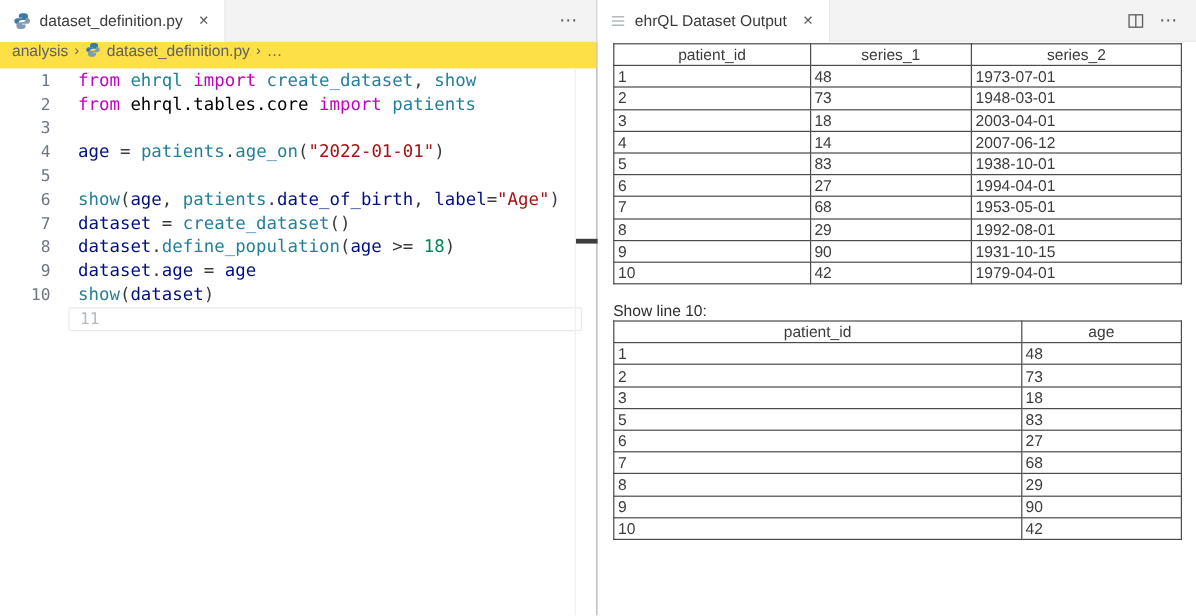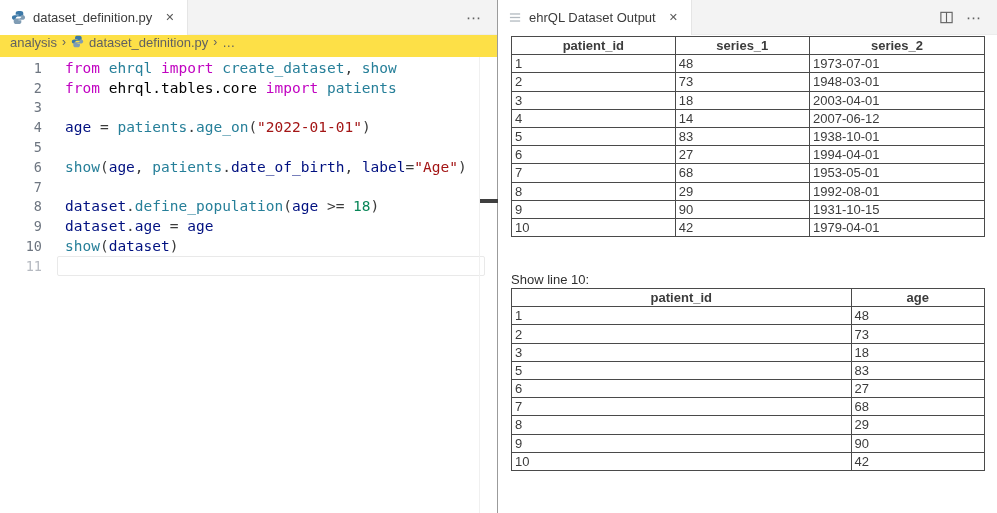--- a/index.html
+++ b/index.html
@@ -31,33 +31,33 @@
 
   
   .breadcrumb { height:22px; flex:none; display:flex; gap:5px; padding-left:10px; font-size:13px; color:#616161; background:#fde047; }
   .crumb { cursor:pointer; }
   .crumb-sep { color:#616161; font-size:12px; }
 
   
   .editor { position:relative; flex:1; font-family:"DejaVu Sans Mono","Liberation Mono",monospace; padding-top:1px; }
   .code-row { display:flex; height:19.8px; align-items:center; white-space:pre; position:relative; }
   .gutter { width:42px; flex:none; text-align:right; font-size:13.5px; color:#6e7681; }
-  .gutter.dim { color:#b6bac1; }
+  .gutter.dim { color:#b6bac1;margin-left:41px; }
   .code-text { margin-left:23px; font-size:14.5px; }
   .current-line-box { position:absolute; left:57px; width:428px; top:199px; height:20px; border:1px solid #e9e9e9; border-radius:2px; }
   .scroll-decor { position:absolute; top:0; right:0; width:18px; height:100%; border-left:1px solid #f0f0f0; }
   .cursor-dash { position:absolute; top:142px; left:0; width:18px; height:3.5px; background:#3f3f3f; }
 
   
   .output-content { padding:1px 12px 0 13px; overflow:hidden; }
   .output-heading { font-size:13px; color:#2f2f2f; margin:1px 0 1px 0; }
-  .output-heading.second { margin-top:35px; }
+  .output-heading.second { margin-top:14px; }
   table.output-table { border-collapse:collapse; width:100%; table-layout:fixed; font-size:13px; color:#3c3c3c; margin:0; }
   .output-table th, .output-table td { border:1px solid #4a4a4a; padding:0 3px; height:18.2px; line-height:17px; overflow:hidden; }
-  .output-table th { font-weight:bold; }
+  .output-table th { font-weight:normal; }
   .output-table td { text-align:left; }
 
   .icon-svg { display:block; }
 </style>
 </head>
 <body>
 
 <div class="app">
 
   <div class="left-pane">
@@ -92,21 +92,21 @@
     </div>
 
     <div class="editor">
       <div>
           <div class="code-row"><div class="gutter">1</div><div class="code-text"><span style="color: rgb(193, 3, 193);">from </span><span style="color: rgb(38, 127, 153);">ehrql</span><span style="color: rgb(193, 3, 193);"> import </span><span style="color: rgb(38, 127, 153);">create_dataset</span><span style="color: rgb(59, 59, 59);">,</span><span style="color: rgb(38, 127, 153);"> show</span></div></div>
           <div class="code-row"><div class="gutter">2</div><div class="code-text"><span style="color: rgb(193, 3, 193);">from </span><span style="color: #000000;">ehrql.tables.core</span><span style="color: rgb(193, 3, 193);"> import </span><span style="color: rgb(38, 127, 153);">patients</span></div></div>
           <div class="code-row"><div class="gutter">3</div><div class="code-text"></div></div>
           <div class="code-row"><div class="gutter">4</div><div class="code-text"><span style="color: rgb(0, 16, 128);">age</span><span style="color: rgb(59, 59, 59);"> = </span><span style="color: rgb(38, 127, 153);">patients</span><span style="color: rgb(59, 59, 59);">.</span><span style="color: rgb(38, 127, 153);">age_on</span><span style="color: rgb(59, 59, 59);">(</span><span style="color: rgb(163, 21, 21);">"2022-01-01"</span><span style="color: rgb(59, 59, 59);">)</span></div></div>
           <div class="code-row"><div class="gutter">5</div><div class="code-text"></div></div>
           <div class="code-row"><div class="gutter">6</div><div class="code-text"><span style="color: rgb(38, 127, 153);">show</span><span style="color: rgb(59, 59, 59);">(</span><span style="color: rgb(0, 16, 128);">age</span><span style="color: rgb(59, 59, 59);">, </span><span style="color: rgb(38, 127, 153);">patients</span><span style="color: rgb(59, 59, 59);">.</span><span style="color: rgb(0, 16, 128);">date_of_birth</span><span style="color: rgb(59, 59, 59);">, </span><span style="color: rgb(0, 16, 128);">label</span><span style="color: rgb(59, 59, 59);">=</span><span style="color: rgb(163, 21, 21);">"Age"</span><span style="color: rgb(59, 59, 59);">)</span></div></div>
-          <div class="code-row"><div class="gutter">7</div></div>
+          <div class="code-row"><div class="gutter">7</div><div class="code-text"><span style="color: rgb(0, 16, 128);">dataset</span><span style="color: rgb(59, 59, 59);"> = </span><span style="color: rgb(38, 127, 153);">create_dataset</span><span style="color: rgb(59, 59, 59);">()</span></div></div>
           <div class="code-row"><div class="gutter">8</div><div class="code-text"><span style="color: rgb(0, 16, 128);">dataset</span><span style="color: rgb(59, 59, 59);">.</span><span style="color: rgb(38, 127, 153);">define_population</span><span style="color: rgb(59, 59, 59);">(</span><span style="color: rgb(0, 16, 128);">age</span><span style="color: rgb(59, 59, 59);"> &gt;= </span><span style="color: rgb(9, 134, 88);">18</span><span style="color: rgb(59, 59, 59);">)</span></div></div>
           <div class="code-row"><div class="gutter">9</div><div class="code-text"><span style="color: rgb(0, 16, 128);">dataset</span><span style="color: rgb(59, 59, 59);">.</span><span style="color: rgb(0, 16, 128);">age</span><span style="color: rgb(59, 59, 59);"> = </span><span style="color: rgb(0, 16, 128);">age</span></div></div>
           <div class="code-row"><div class="gutter">10</div><div class="code-text"><span style="color: rgb(38, 127, 153);">show</span><span style="color: rgb(59, 59, 59);">(</span><span style="color: rgb(0, 16, 128);">dataset</span><span style="color: rgb(59, 59, 59);">)</span></div></div>
           <div class="code-row"><div class="gutter dim">11</div><div class="code-text"></div></div>
         </div>
       <div class="current-line-box"></div>
       <div class="scroll-decor">
         <div class="cursor-dash"></div>
       </div>
     </div>

